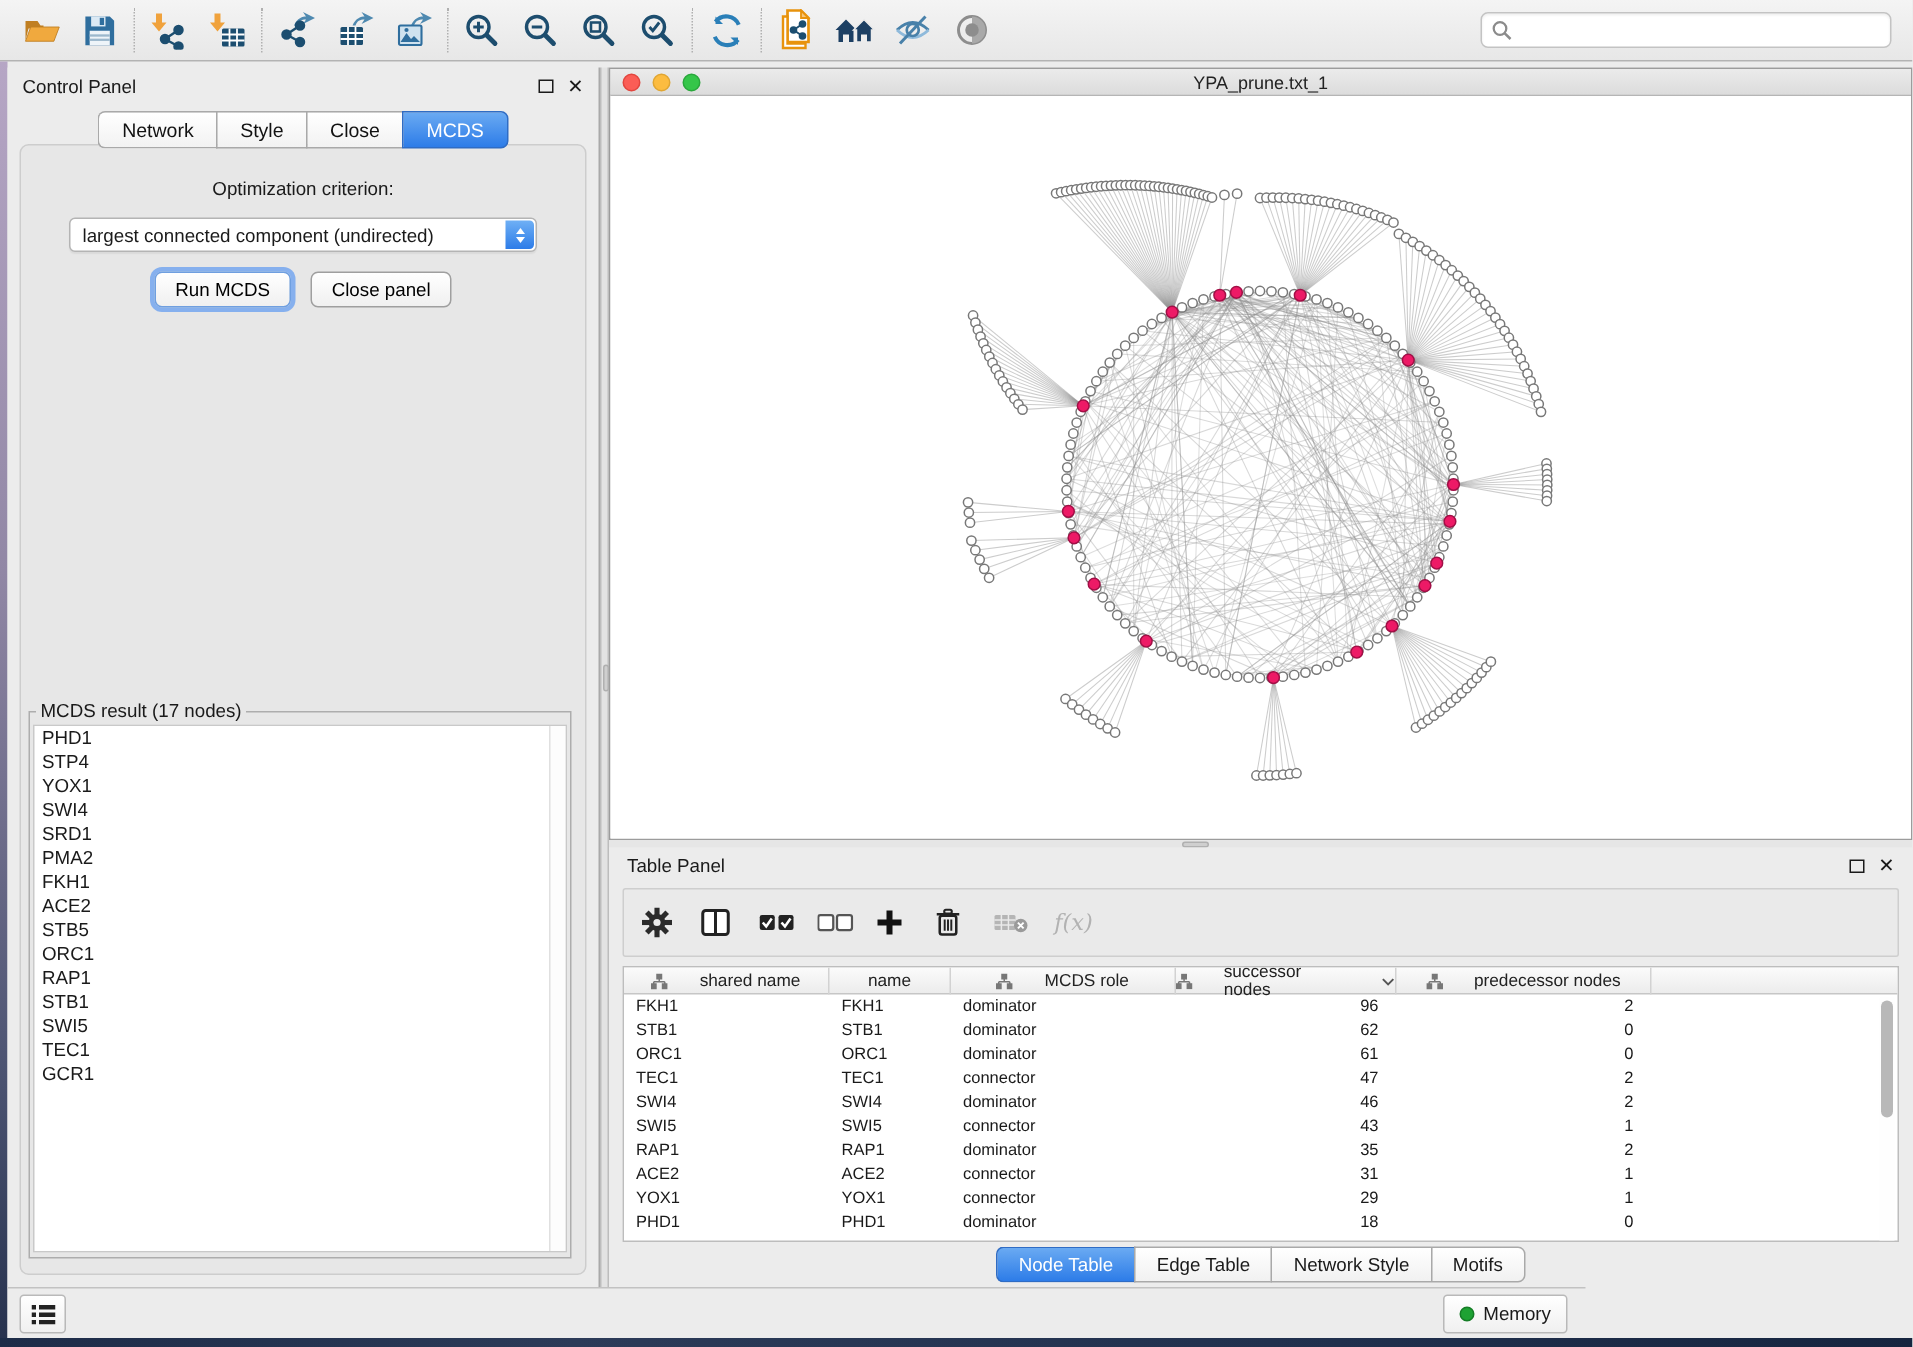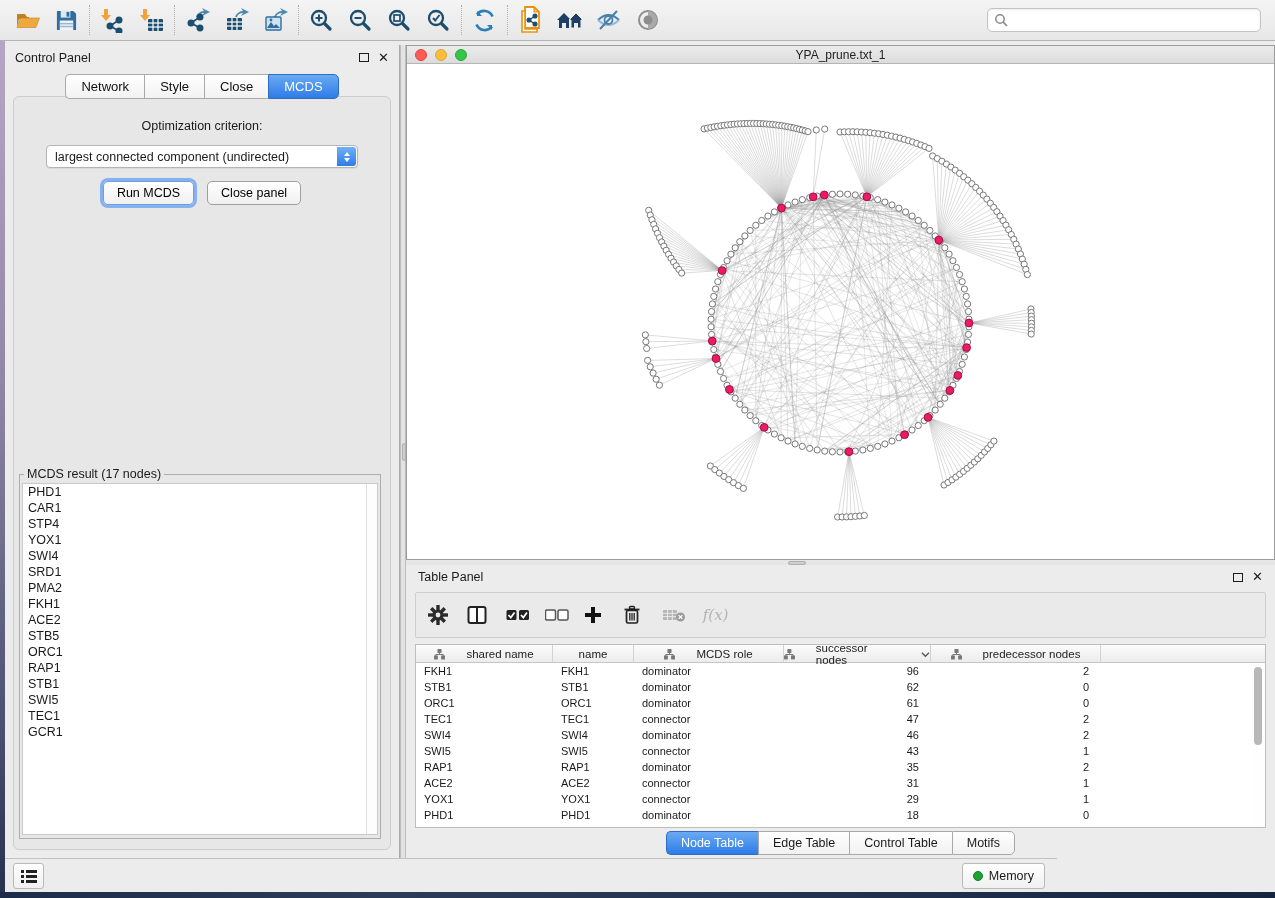--- a/index.html
+++ b/index.html
@@ -293,21 +293,20 @@
     <div class="btn-row">
       <button class="btn focused">Run MCDS</button>
       <button class="btn">Close panel</button>
     </div>
     <fieldset class="fieldset">
       <legend>MCDS result (17 nodes)</legend>
       <div style="position:relative; width:100%; height:100%;">
         <div class="mcds-list">
           <div class="mcds-track"></div>
         <div class="list-item">PHD1</div>
-            <div class="list-item">CAR1</div>
             <div class="list-item">STP4</div>
             <div class="list-item">YOX1</div>
             <div class="list-item">SWI4</div>
             <div class="list-item">SRD1</div>
             <div class="list-item">PMA2</div>
             <div class="list-item">FKH1</div>
             <div class="list-item">ACE2</div>
             <div class="list-item">STB5</div>
             <div class="list-item">ORC1</div>
             <div class="list-item">RAP1</div>
@@ -1268,21 +1267,21 @@
           <div class="td num" style="width: 170px;">0</div>
         </div>
       </div>
     <div class="scroll-v">
         <div class="scroll-thumb"></div>
       </div>
   </div>
   <div class="bottom-tabs">
       <div class="btab active">Node Table</div>
       <div class="btab">Edge Table</div>
-      <div class="btab">Control Table</div>
+      <div class="btab">Network Style</div>
       <div class="btab">Motifs</div>
     </div>
 </div>
 
 <div class="statusbar">
   <div class="sb-btn">
     <svg width="16" height="14" viewBox="0 0 16 14">
       <g fill="#222">
           <rect x="0" y="1" width="3" height="3"></rect>
           <rect x="5" y="1" width="11" height="3"></rect>

